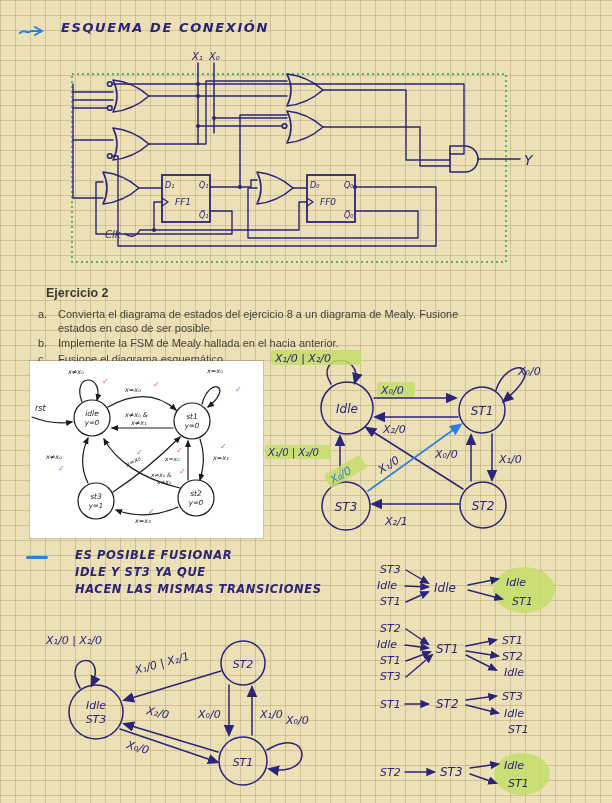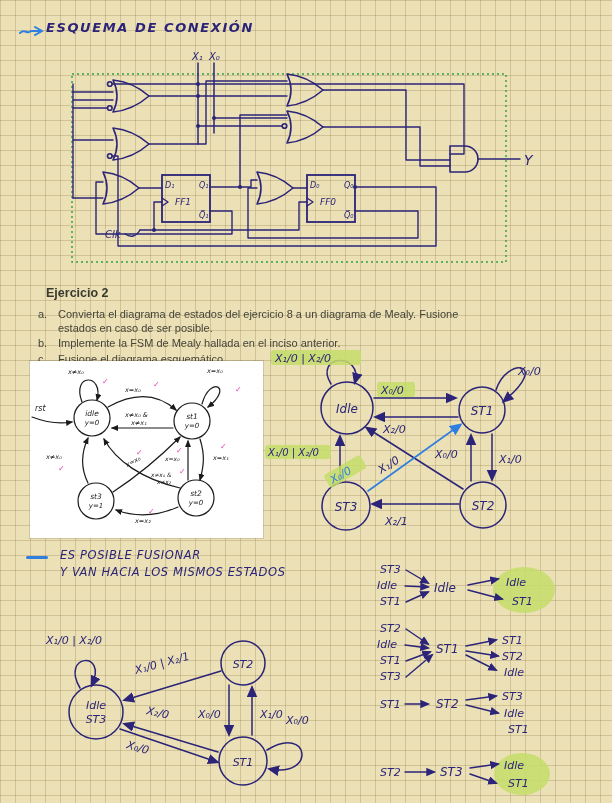--- a/index.html
+++ b/index.html
@@ -6,40 +6,40 @@
   #page{
     position:relative;width:612px;height:803px;overflow:hidden;
     background-color:#ece1b6;
     background-image:
       linear-gradient(rgba(146,125,78,.30) 1px, transparent 1px),
       linear-gradient(90deg, rgba(146,125,78,.30) 1px, transparent 1px);
     background-size:15px 15px;
     font-family:"DejaVu Sans",sans-serif;
   }
   .abs{position:absolute;}
-  .hw{font-family:"DejaVu Sans",sans-serif;font-style:italic;color:#2b2478;}
+  .hw{font-family:"DejaVu Sans",sans-serif;font-style:italic;color:#2b2478;margin-left:15px;}
   svg text{font-family:"DejaVu Sans",sans-serif;}
   .ink-t{fill:#2b2478;font-style:italic;}
   .blk-t{fill:#1b1b1b;font-style:italic;}
   .blu-t{fill:#2e7fe0;font-style:italic;}
   .pink-t{fill:#e23bb0;font-style:italic;font-weight:bold;}
   .wire{stroke:#2b2478;stroke-width:1.5;fill:none;stroke-linecap:round;stroke-linejoin:round;}
   .wire2{stroke:#2b2478;stroke-width:1.4;fill:none;stroke-linecap:round;stroke-linejoin:round;}
   .bwire{stroke:#2e7fe0;stroke-width:1.6;fill:none;stroke-linecap:round;}
   .kwire{stroke:#1b1b1b;stroke-width:1.2;fill:none;stroke-linecap:round;}
   .gate{stroke:#2b2478;stroke-width:1.6;fill:none;stroke-linejoin:round;}
   .hl{fill:#c6dd6b;opacity:.85;}
   #title{top:20px;left:46px;font-size:13px;font-weight:bold;letter-spacing:1.6px;text-transform:uppercase;}
   #exercise{top:286px;left:14px;width:460px;color:#44443a;font-family:"Liberation Sans",sans-serif;}
   #exercise h3{margin:0 0 8px 0;font-size:12.5px;color:#3a3a30;padding-left:32px;}
   .ex-item{display:flex;font-size:11px;line-height:13.5px;margin:0 0 2px 24px;}
   .ex-letter{width:20px;flex:none;}
   .ex-text{width:420px;}
   #inset{top:361px;left:30px;width:233px;height:177px;background:#ffffff;box-shadow:0 0 0 1px rgba(0,0,0,.12);}
-  #note{top:547px;left:60px;font-size:11.5px;line-height:17px;font-weight:normal;text-transform:uppercase;letter-spacing:.6px;}
+  #note{top:547px;left:60px;font-size:11.5px;line-height:17px;font-weight:bold;text-transform:uppercase;letter-spacing:.6px;}
   .bullet-blue{background:#2e7fe0;border-radius:2px;}
 </style>
 </head>
 <body>
 
 <div id="page">
 
   <svg class="abs" style="top:24px;left:18px" width="26" height="14">
     <path d="M2,9 C7,4 9,11 13,7 L23,7 M17,3 L24,7 L17,11" stroke="#2e7fe0" stroke-width="2" fill="none" stroke-linecap="round"></path>
   </svg>
@@ -127,21 +127,21 @@
   </svg>
 
   <div id="exercise" class="abs">
     <h3>Ejercicio 2</h3>
     <div class="ex-item">
       <span class="ex-letter">a.</span>
       <span class="ex-text">Convierta el diagrama de estados del ejercicio 8 a un diagrama de Mealy. Fusione estados en caso de ser posible.</span>
     </div>
     <div class="ex-item">
       <span class="ex-letter">b.</span>
-      <span class="ex-text">Implemente la FSM de Mealy hallada en el inciso anterior.</span>
+      <span class="ex-text">Implemente la FSM de Mealy hallada en el hacia anterior.</span>
     </div>
     <div class="ex-item">
       <span class="ex-letter">c.</span>
       <span class="ex-text">Fusione el diagrama esquemático.</span>
     </div>
   </div>
 
   <div id="inset" class="abs">
     <svg width="233" height="177" viewBox="0 0 233 177">
       <defs>
@@ -256,21 +256,22 @@
       <text x="2" y="0" font-size="11" class="blu-t">X₀/0</text>
     </g>
 
     <path class="wire" d="M194,154 H108" marker-end="url(#m-ah)"></path>
     <text x="120" y="175" font-size="11" class="ink-t">X₂/1</text>
   </svg>
 
   <div class="abs bullet-blue" style="top:556px;left:26px;width:22px;height:3px"></div>
   <div id="note" class="abs hw">
     <div>Es posible fusionar</div>
-    <div>y van hacia los mismos estados</div>
+    <div>Idle y ST3 ya que</div>
+    <div>hacen las mismas transiciones</div>
   </div>
 
   <svg class="abs" style="top:628px;left:18px" width="346" height="175" viewBox="0 0 346 175">
     <defs>
       <marker id="g-ah" markerWidth="9" markerHeight="9" refX="6" refY="3.5" orient="auto">
         <path d="M0,0 L8,3.5 L0,7 Z" fill="#2b2478"></path>
       </marker>
     </defs>
     <circle cx="78" cy="84" r="27" class="wire"></circle>
     <text x="78" y="81" font-size="11" text-anchor="middle" class="ink-t">Idle</text>

